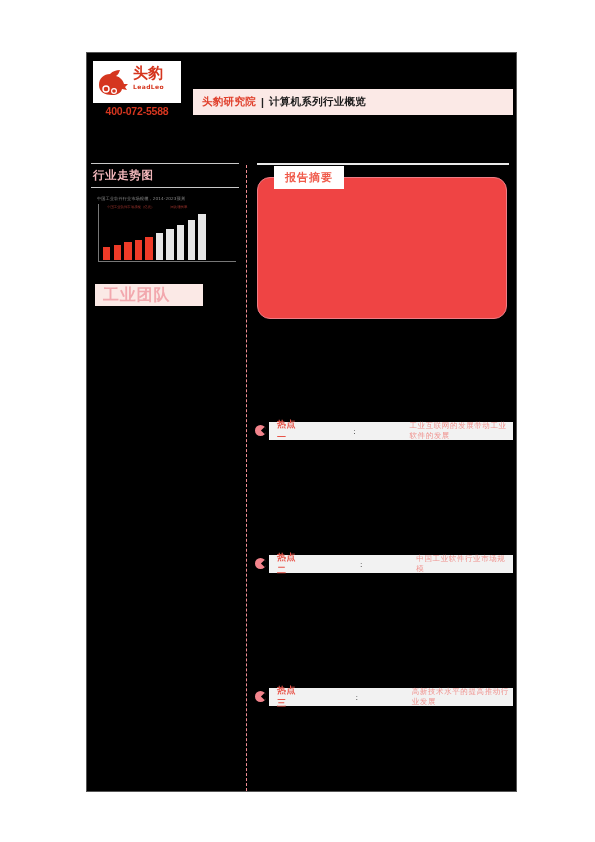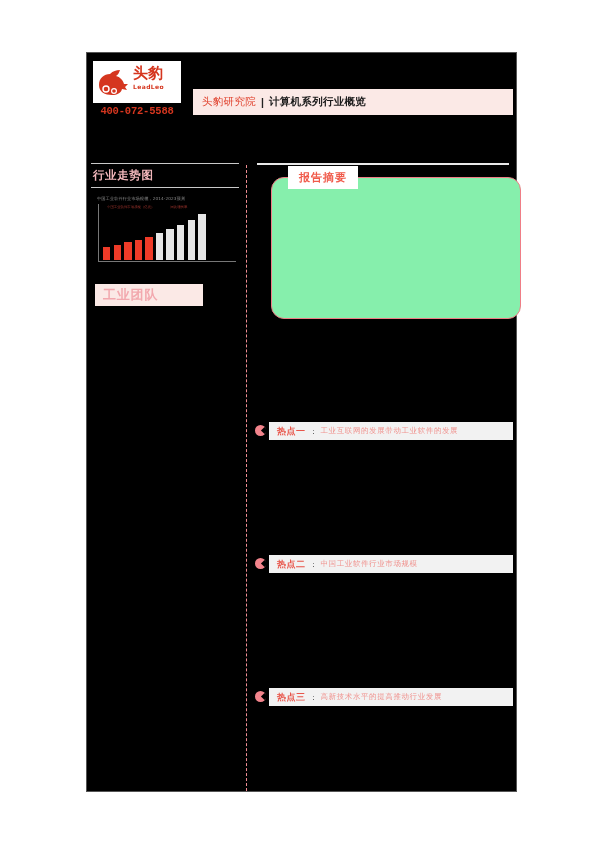--- a/index.html
+++ b/index.html
@@ -37,32 +37,32 @@
     font-size:15px;font-weight:bold;color:#d5361f;line-height:17px;
     letter-spacing:0px;
   }
   #logo-en{
     font-family:"DejaVu Sans","Liberation Sans",sans-serif;
     font-size:6px;font-weight:bold;color:#d5361f;letter-spacing:0.4px;
     line-height:8px;margin-top:1px;
   }
   #logo-phone{
     margin-top:2px;width:88px;text-align:center;
-    font-family:Liberation Mono, monospace;
+    font-family:Liberation Sans, sans-serif;
     font-size:10.5px;font-weight:bold;color:#d5361f;letter-spacing:-0.2px;
   }
 
   #title-banner{
     position:absolute;left:106px;top:36px;width:320px;height:26px;
     background:#fbe9e6;box-sizing:border-box;
     display:flex;align-items:center;padding-left:9px;
   }
   #title-banner .t-red{
     font-family:"DejaVu Sans","Liberation Sans",sans-serif;
-    font-size:10.5px;font-weight:normal;color:#e0402c;letter-spacing:0.3px;
+    font-size:10.5px;font-weight:bold;color:#e0402c;letter-spacing:0.3px;
   }
   #title-banner .t-sep{
     font-size:10.5px;color:#222;margin:0 5px;font-weight:bold;
   }
   #title-banner .t-dark{
     font-family:"DejaVu Sans","Liberation Sans",sans-serif;
     font-size:10.5px;font-weight:bold;color:#1a1a1a;letter-spacing:0.3px;text-align:center;
   }
 
   
@@ -111,34 +111,34 @@
   }
   .bar{width:7.4px;}
   .bar.hist{background:#ee3b28;}
   .bar.fcst{background:#e6e6e6;}
 
   
   #team-btn{
     margin:14px 0 0 4px;width:108px;height:22px;background:#fbe9e6;
     display:flex;align-items:center;padding-left:8px;box-sizing:border-box;
     font-family:"DejaVu Sans","Liberation Sans",sans-serif;
-    font-size:13px;font-weight:bold;color:#f2a8ae;letter-spacing:0.8px;
+    font-size:16px;font-weight:bold;color:#f2a8ae;letter-spacing:0.8px;
   }
 
   #related-head{margin-top:152px;}
 
   
   #summary-wrap{position:relative;margin-top:0;}
   #summary-rule{
     width:252px;height:2px;background:#e8e8e8;margin:0 0 12px 2px;
   }
   #summary-box{
-    position:relative;width:250px;height:142px;margin-left:16px;
+    position:relative;width:250px;height:142px;margin-left:2px;
     border:1px solid #ef7d86;border-radius:13px;box-sizing:border-box;
-    background:#86efac;
+    background:#ef4444;
   }
   #summary-label{
     position:absolute;left:16px;top:-12px;background:#ffffff;
     padding:4px 11px 4px 11px;
     font-family:"DejaVu Sans","Liberation Sans",sans-serif;
     font-size:11px;font-weight:bold;color:#f05a4a;letter-spacing:1px;
   }
   #summary-body{
     position:absolute;left:14px;top:22px;width:222px;
     font-size:6px;line-height:9px;color:#000000;
@@ -152,20 +152,21 @@
   }
   .hs-bullet:after{
     content:"";position:absolute;right:-1px;top:3px;
     width:5px;height:5px;background:#000;
     transform:rotate(45deg);
   }
   .hs-bar{
     position:absolute;left:14px;top:0;width:244px;height:18px;
     background:#f2f2f2;display:flex;align-items:center;padding-left:8px;
     box-sizing:border-box;
+    gap:48px;
   }
   .hs-key{
     font-family:"DejaVu Sans","Liberation Sans",sans-serif;
     font-size:9px;font-weight:bold;color:#e8554a;letter-spacing:0.5px;
   }
   .hs-colon{font-size:8px;color:#555;margin:0 3px 0 4px;}
   .hs-text{
     font-family:"DejaVu Sans","Liberation Sans",sans-serif;
     font-size:7.5px;color:#f0938f;letter-spacing:0.6px;
   }

